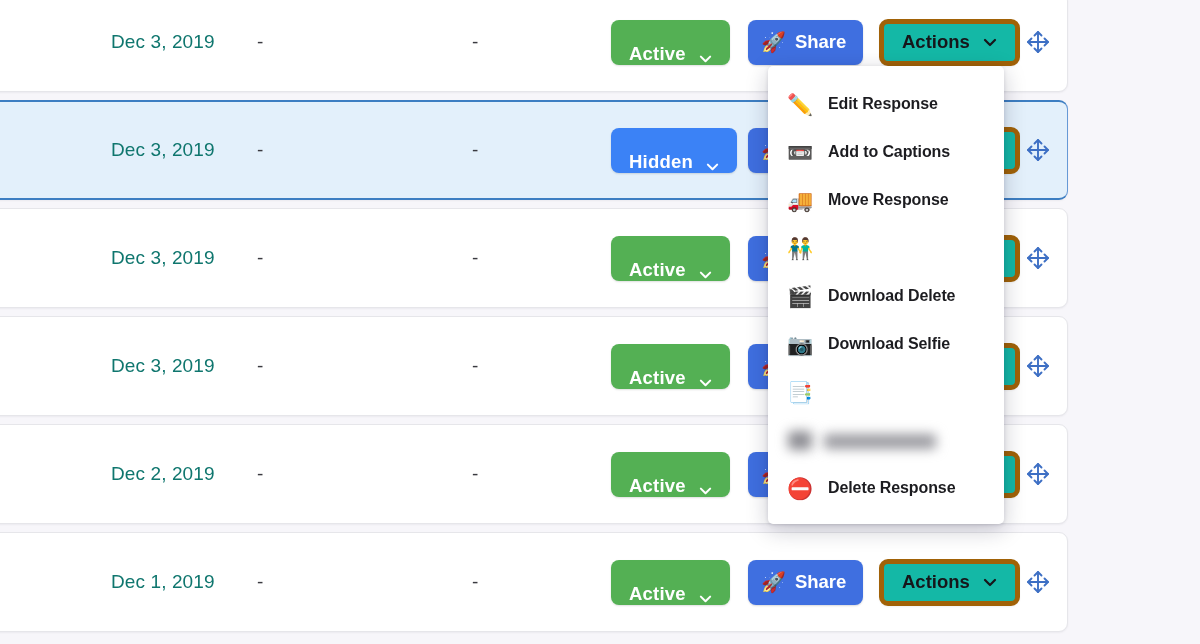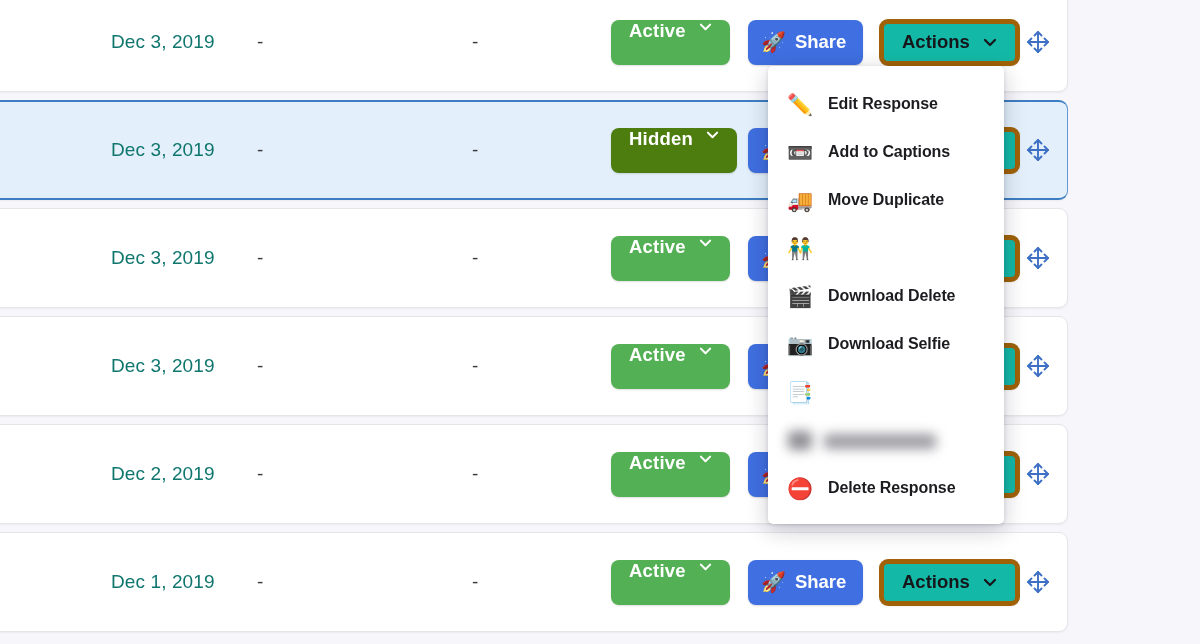--- a/index.html
+++ b/index.html
@@ -72,36 +72,36 @@
     left: 531px;
     font-size: 19px;
     color: #3a3a40;
   }
 
   
   .status-pill {
     position: absolute;
     left: 670px;
     display: inline-flex;
-    align-items: flex-start;
+    align-items: flex-end;
     justify-content: center;
     gap: 13px;
     height: 45px;
     min-width: 114px;
     padding: 0 18px;
     border-radius: 8px;
     color: #ffffff;
     font-size: 18.5px;
     font-weight: bold;
     letter-spacing: 0.2px;
     cursor: pointer;
     box-shadow: 0 1px 2px rgba(0,0,0,0.13);
   }
   .status-pill.active { background: #54b054; }
-  .status-pill.hidden-state { background: #4d7c0f; }
+  .status-pill.hidden-state { background: #3b82f6; }
 
   .caret {
     width: 13px;
     height: 13px;
     flex: none;
   }
   .caret svg { display: block; }
 
   
   .share-btn {
@@ -450,21 +450,21 @@
       <div class="menu-item">
         <span class="menu-icon">✏️</span>
         <span class="menu-label">Edit Response</span>
       </div>
       <div class="menu-item">
         <span class="menu-icon">📼</span>
         <span class="menu-label">Add to Captions</span>
       </div>
       <div class="menu-item">
         <span class="menu-icon">🚚</span>
-        <span class="menu-label">Move Duplicate</span>
+        <span class="menu-label">Move Response</span>
       </div>
       <div class="menu-item">
         <span class="menu-icon">👬</span>
       </div>
       <div class="menu-item">
         <span class="menu-icon">🎬</span>
         <span class="menu-label">Download Delete</span>
       </div>
       <div class="menu-item">
         <span class="menu-icon">📷</span>

